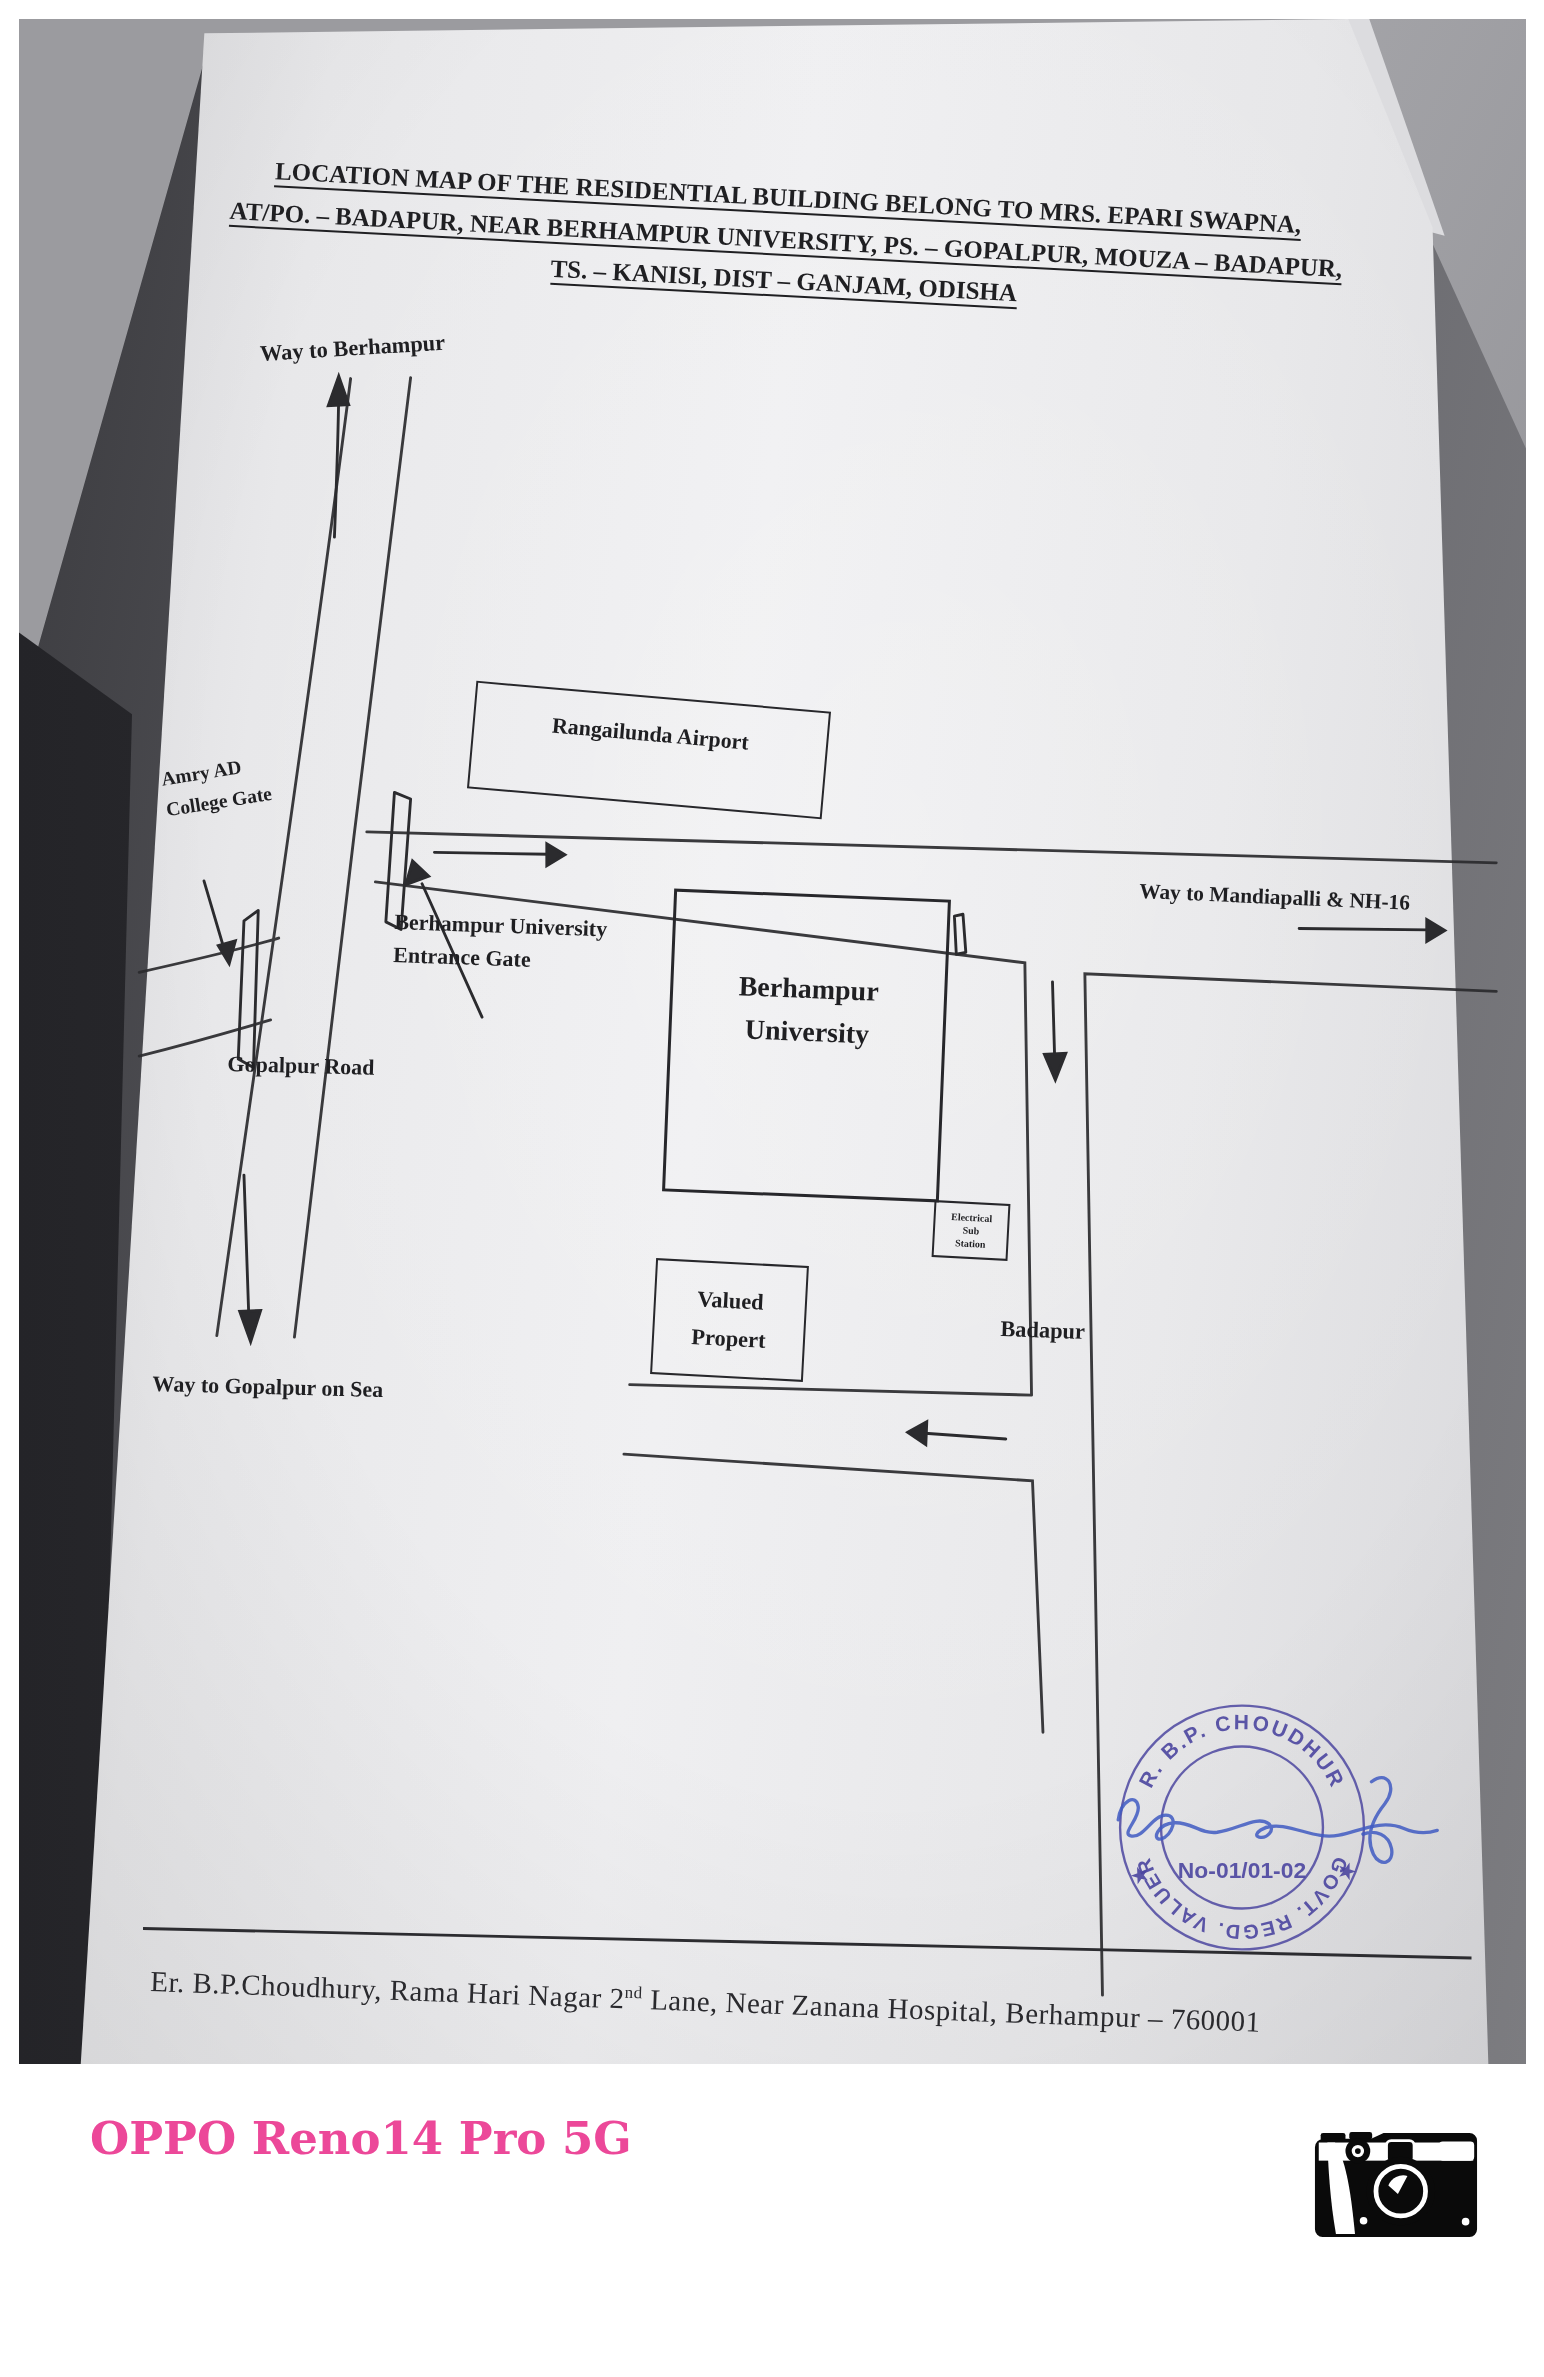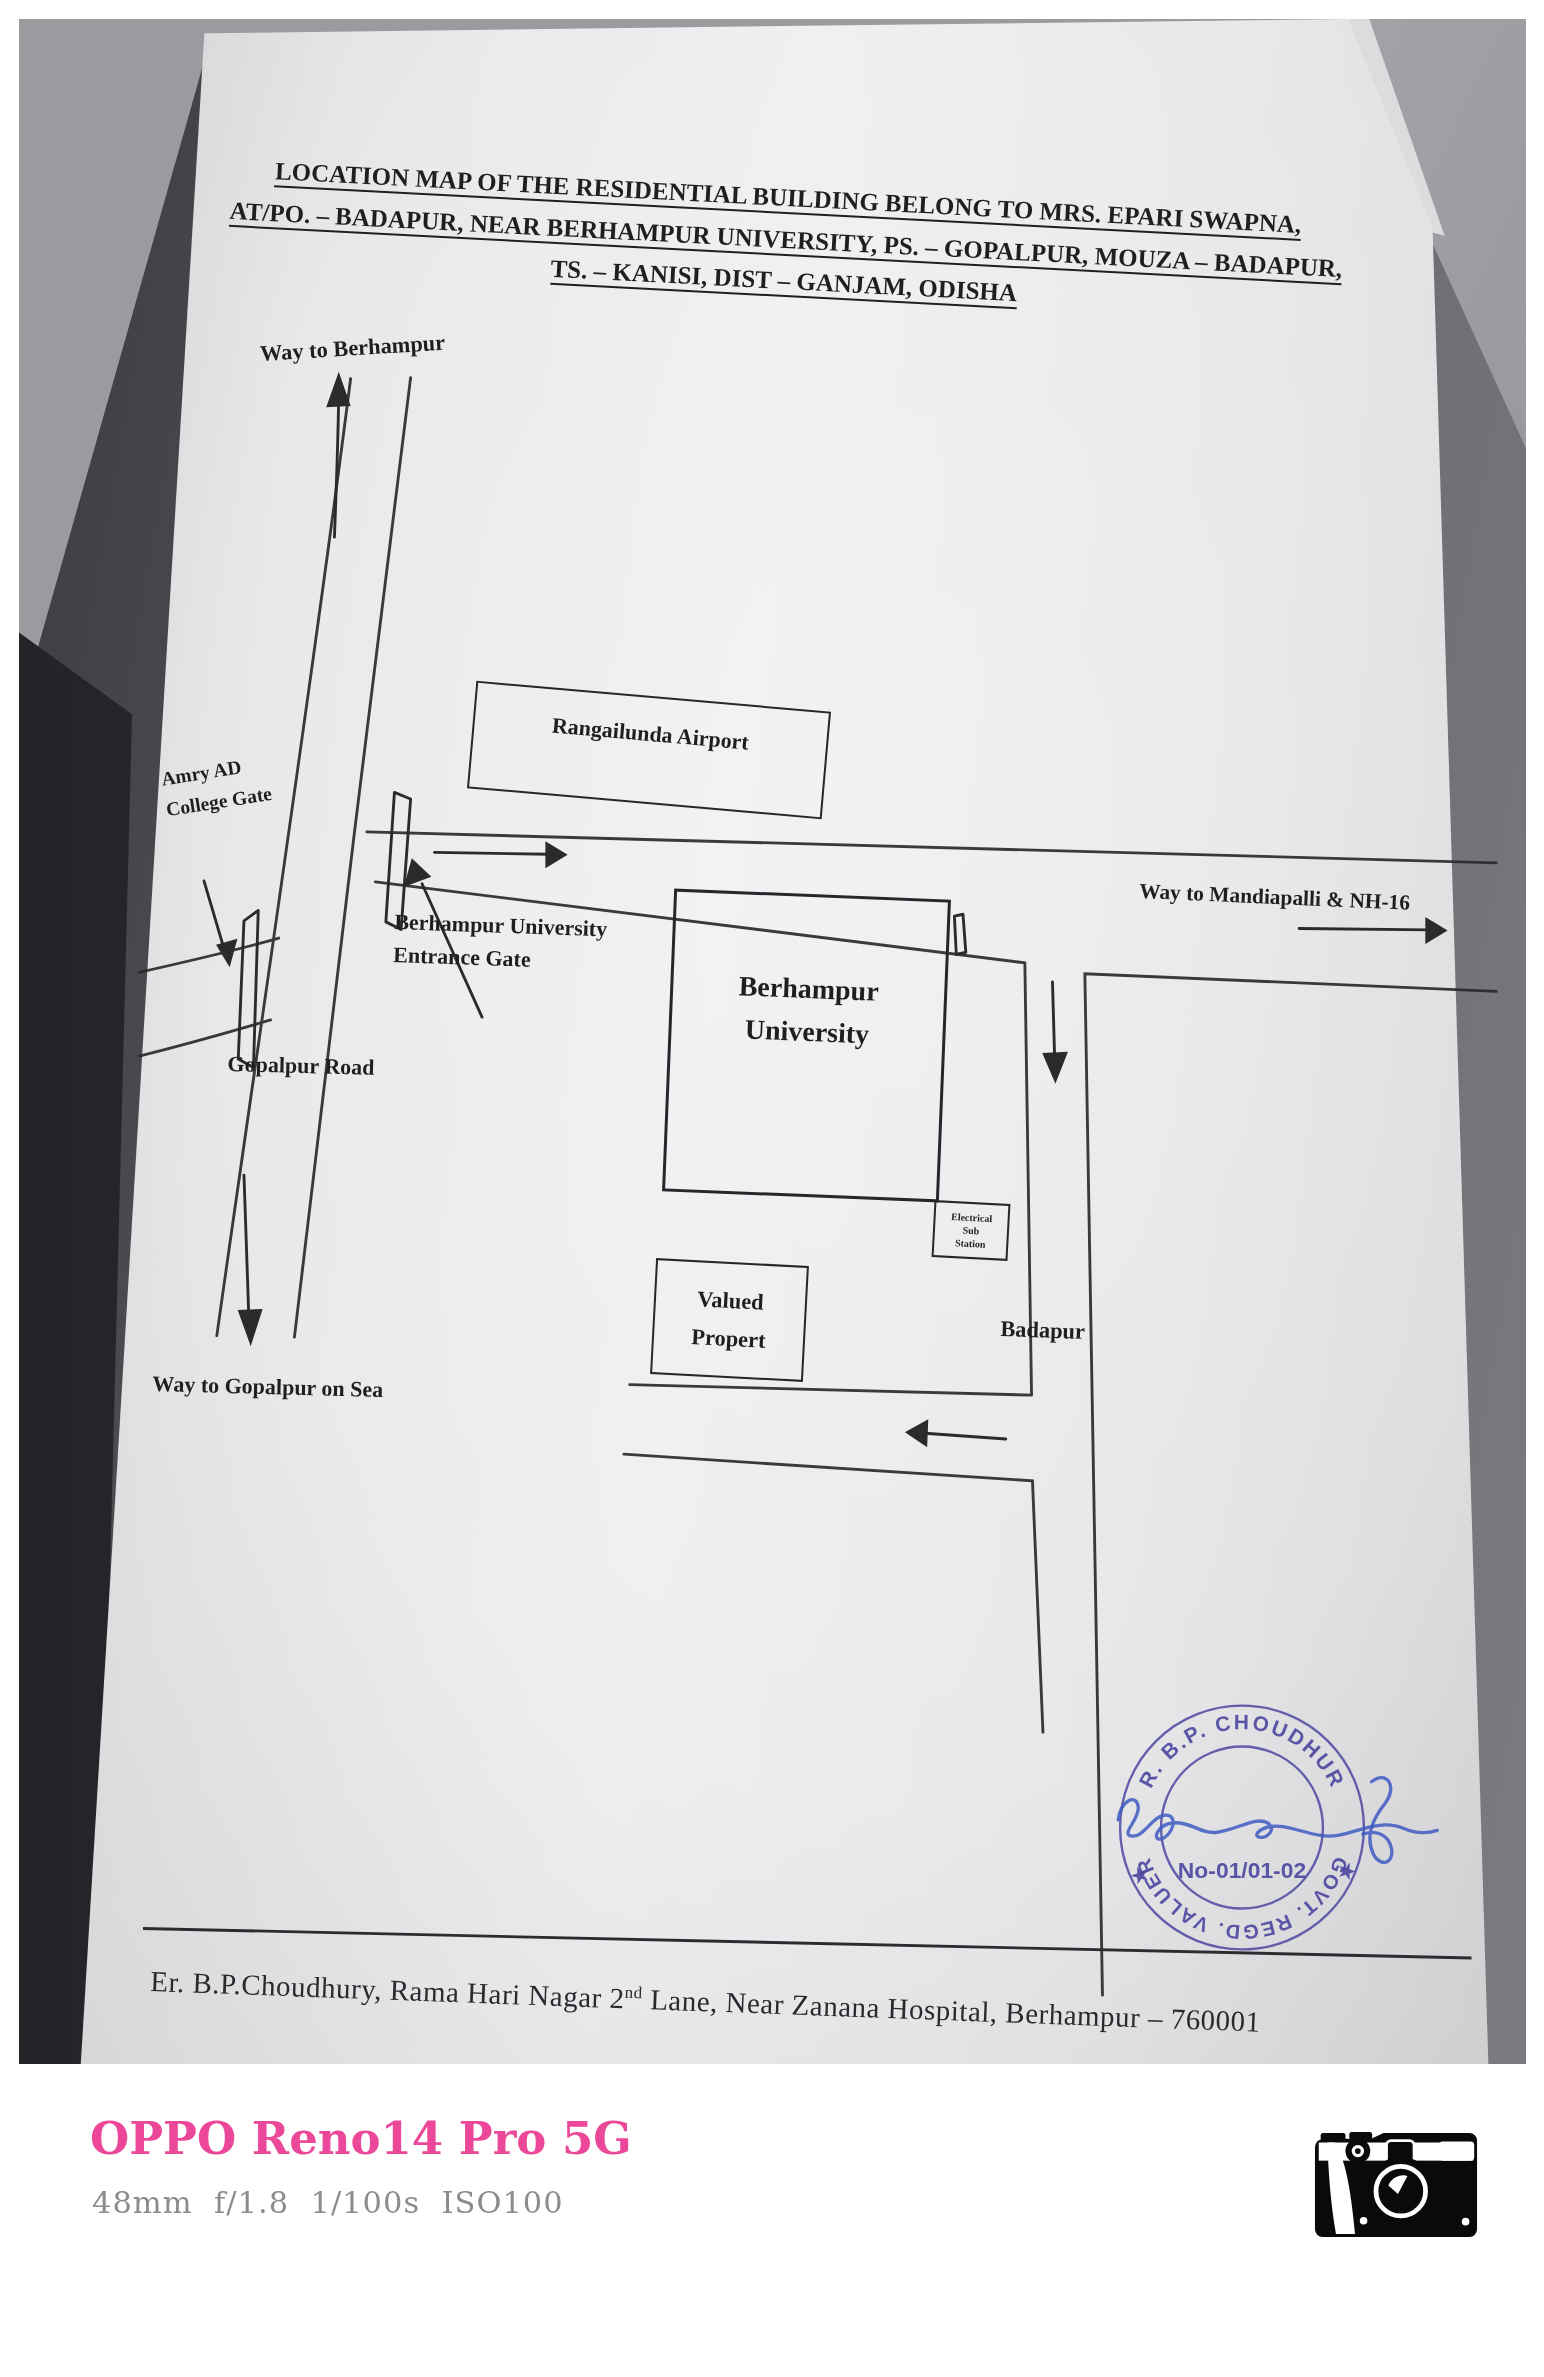--- a/index.html
+++ b/index.html
@@ -187,21 +187,20 @@
        transform:rotate(3deg);">
     <span>Valued
 Propert</span>
   </div>
 
   <div class="footer">
     <span>Er. B.P.Choudhury, Rama Hari Nagar 2</span><sup>nd</sup><span> Lane, Near Zanana Hospital, Berhampur – 760001</span>
   </div>
 
   <div class="brand">OPPO Reno14 Pro 5G</div>
-  <div class="meta exif">48mm  f/1.8  1/100s  ISO100</div>
 
   <svg class="cam" width="164" height="108" viewBox="0 0 344 226">
     <rect x="14" y="6" width="52" height="16" rx="5" fill="#0a0a0a"></rect>
     <rect x="74" y="4" width="48" height="16" rx="5" fill="#0a0a0a"></rect>
     <path d="M20,18 L120,18 L146,6 L326,6 A16,16 0 0 1 342,22 L342,208 A16,16 0 0 1 326,224
              L18,224 A16,16 0 0 1 2,208 L2,36 A18,18 0 0 1 20,18 Z" fill="#0a0a0a"></path>
     <rect x="10" y="26" width="324" height="38" fill="#ffffff"></rect>
     <path d="M44,26 C70,70 78,140 86,218 L46,218 C34,150 30,80 28,26 Z" fill="#ffffff"></path>
     <rect x="152" y="22" width="58" height="46" rx="10" fill="#0a0a0a" stroke="#ffffff" stroke-width="6"></rect>
     <rect x="262" y="24" width="74" height="40" rx="8" fill="#ffffff"></rect>

